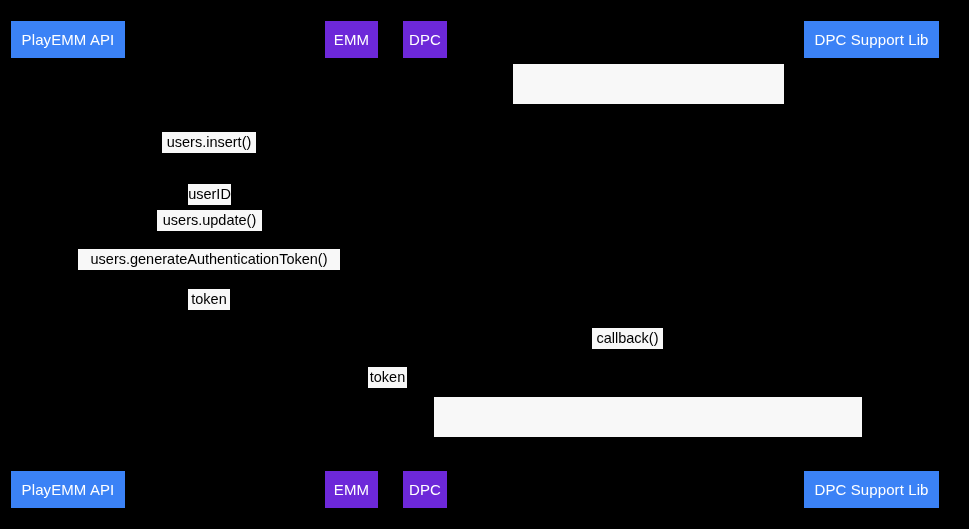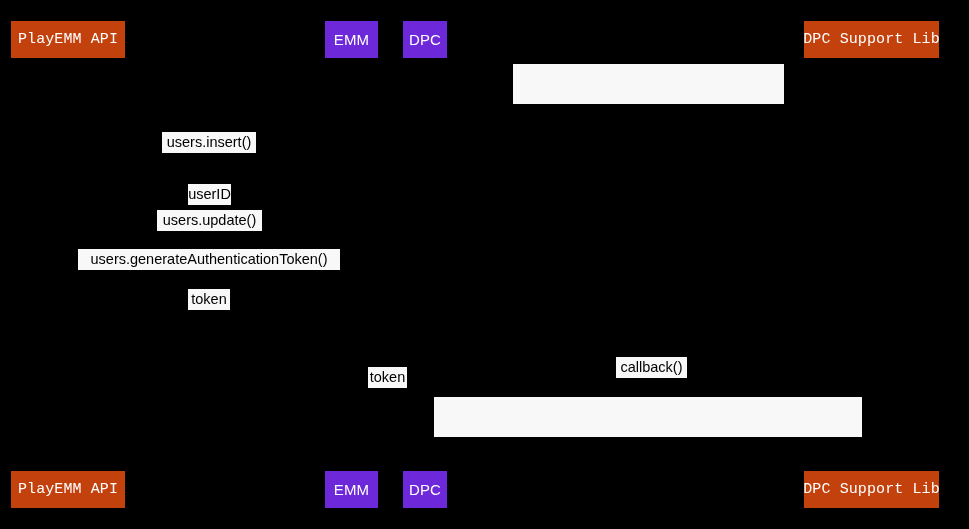--- a/index.html
+++ b/index.html
@@ -23,21 +23,21 @@
     display: flex;
     align-items: center;
     justify-content: center;
     color: #ffffff;
     font-size: 15px;
     line-height: 1;
     letter-spacing: 0.1px;
     box-sizing: border-box;
     white-space: nowrap;
   }
-  .participant.green { background: #c2410c; font-family: Liberation Mono, monospace; }
+  .participant.green { background: #3b82f6; }
   .participant.blue  { background: #6d28d9; }
 
   .msg-label {
     position: absolute;
     background: #f8f8f8;
     color: #000000;
     font-size: 14.5px;
     line-height: 19px;
     text-align: center;
     box-sizing: border-box;
@@ -92,21 +92,21 @@
   </div>
 
   <div class="msg-label" style="left:157px; top:210px; width:105px; height:21px;">
     <span class="line">users.update()</span>
   </div>
 
   <div class="msg-label" style="left:188px; top:289px; width:42px; height:21px;">
     <span class="line">token</span>
   </div>
 
-  <div class="msg-label" style="left:616px; top:328px; width:71px; height:21px;margin-top:29px;">
+  <div class="msg-label" style="left:592px; top:328px; width:71px; height:21px;">
     <span class="line">callback()</span>
   </div>
 
   <div class="msg-label" style="left:368px; top:367px; width:39px; height:21px;">
     <span class="line">token</span>
   </div>
 
   <div class="msg-label two-line" style="left:434px; top:397px; width:428px; height:40px;">
     <span class="line">androidForWorkAccountSupport</span>
     <span class="line">.addAndroidForWorkAccount(token, accountAddedCallback)</span>

